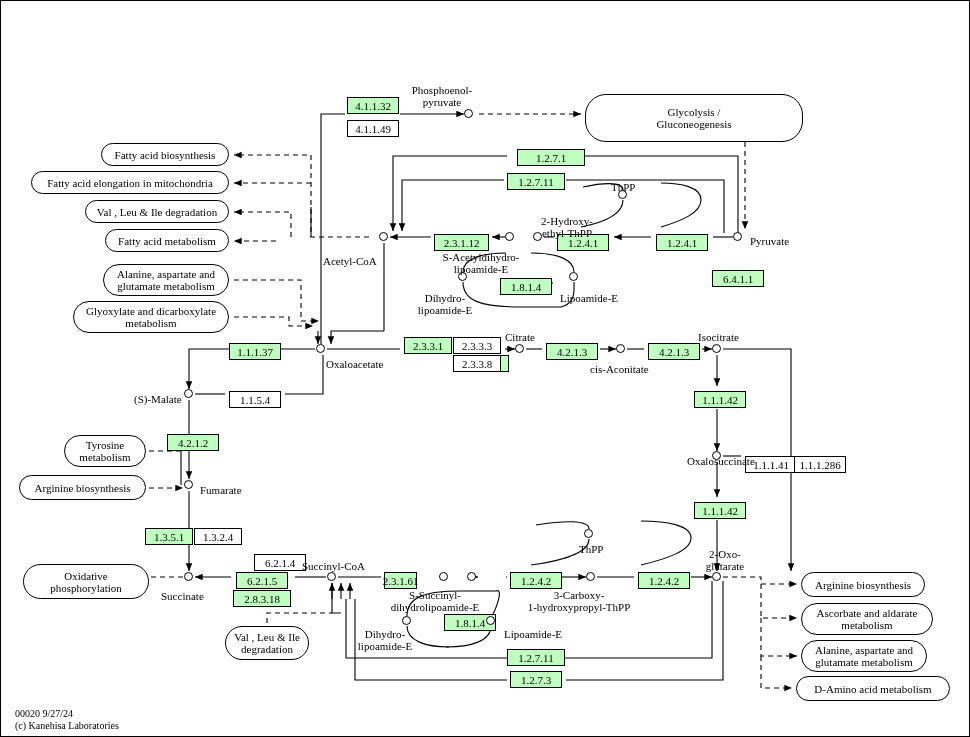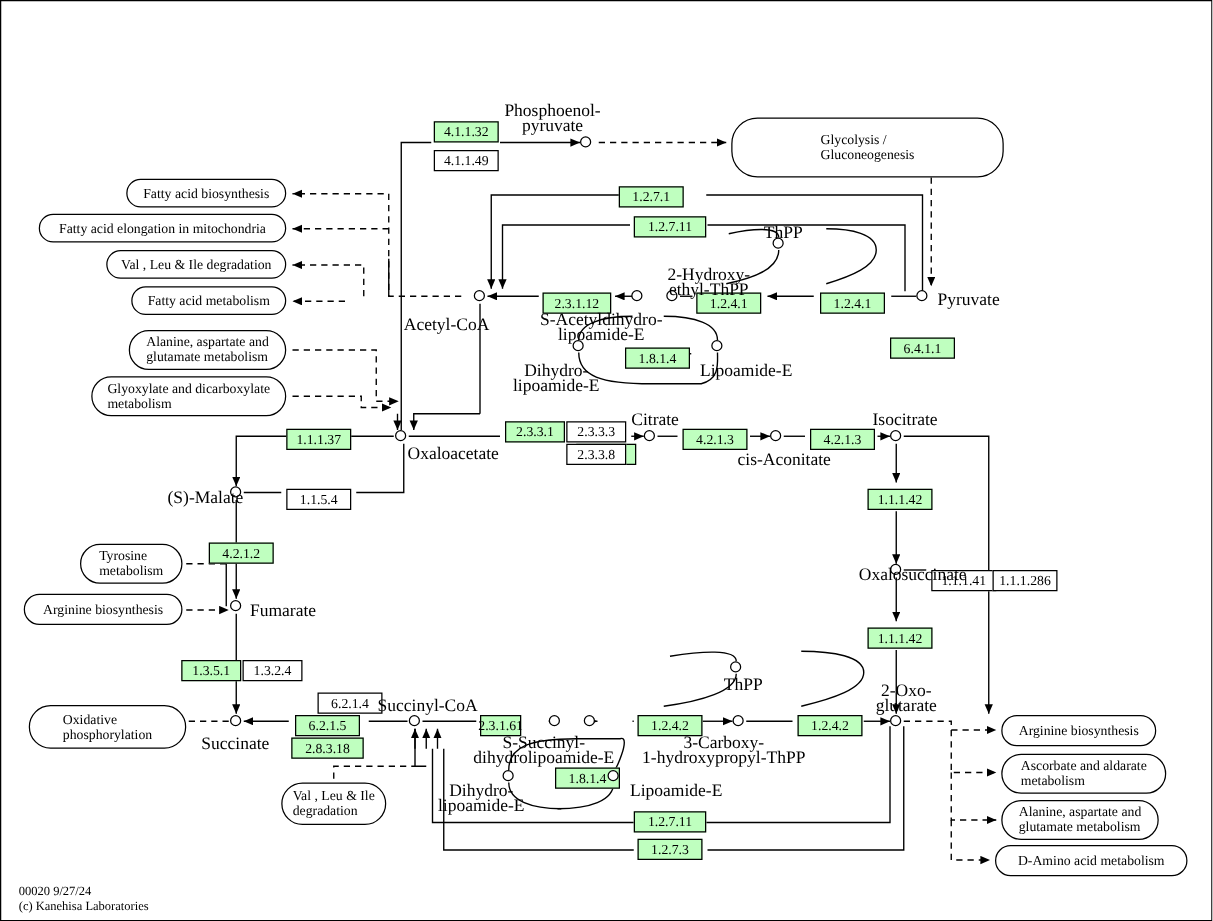--- a/index.html
+++ b/index.html
@@ -41,39 +41,39 @@
     white-space: nowrap;
   }
   .ec.white { background: #ffffff; }
 
   
   .mapbox {
     border: 1px solid #000;
     background: #ffffff;
     border-radius: 21px;
     display: flex; align-items: center; justify-content: center;
-    text-align: left;
+    text-align: center;
     font-size: 11px;
     line-height: 12px;
     box-sizing: border-box;
     padding: 0 4px;
   }
 
   
   .node {
     width: 9px; height: 9px;
     border: 1px solid #000;
     border-radius: 50%;
     background: #ffffff;
     box-sizing: border-box;
   }
 
   
   .lbl {
-    font-size: 14px;
+    font-size: 11px;
     line-height: 12px;
     color: #000;
     white-space: nowrap;
   }
   .lbl.ctr { text-align: center; }
 
   .footer {
     font-size: 10px;
     line-height: 12px;
     font-family: "Liberation Serif", serif;
@@ -260,21 +260,21 @@
         <span>D-Amino acid metabolism</span>
       </div>
     </div>
   <div id="layer-enzymes">
       <div class="abs ec" style="left: 346px; top: 96px; width: 52px;">
         <span>4.1.1.32</span>
       </div>
       <div class="abs ec white" style="left: 346px; top: 119px; width: 52px;">
         <span>4.1.1.49</span>
       </div>
-      <div class="abs ec" style="left: 494px; top: 148px; width: 52px;">
+      <div class="abs ec" style="left: 516px; top: 148px; width: 68px;">
         <span>1.2.7.1</span>
       </div>
       <div class="abs ec" style="left: 506px; top: 172px; width: 58px;">
         <span>1.2.7.11</span>
       </div>
       <div class="abs ec" style="left: 433px; top: 233px; width: 55px;">
         <span>2.3.1.12</span>
       </div>
       <div class="abs ec" style="left: 556px; top: 233px; width: 52px;">
         <span>1.2.4.1</span>

